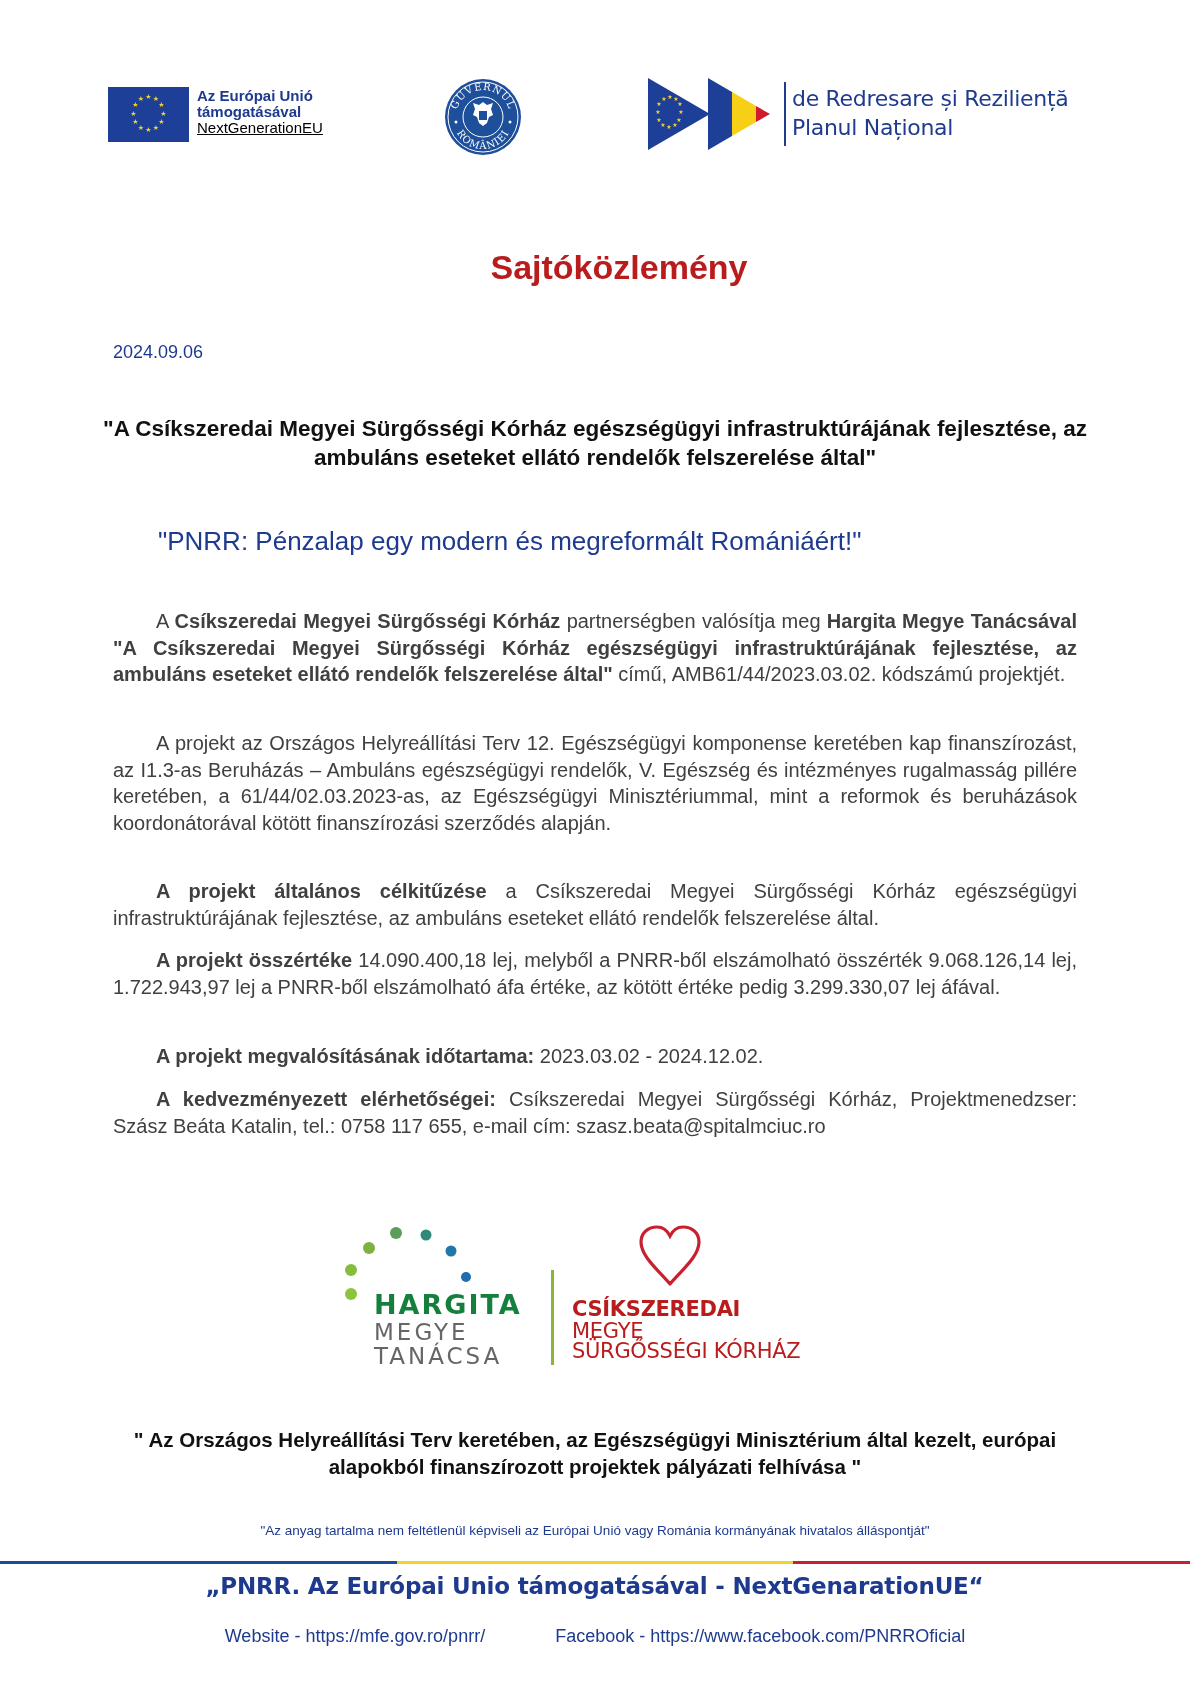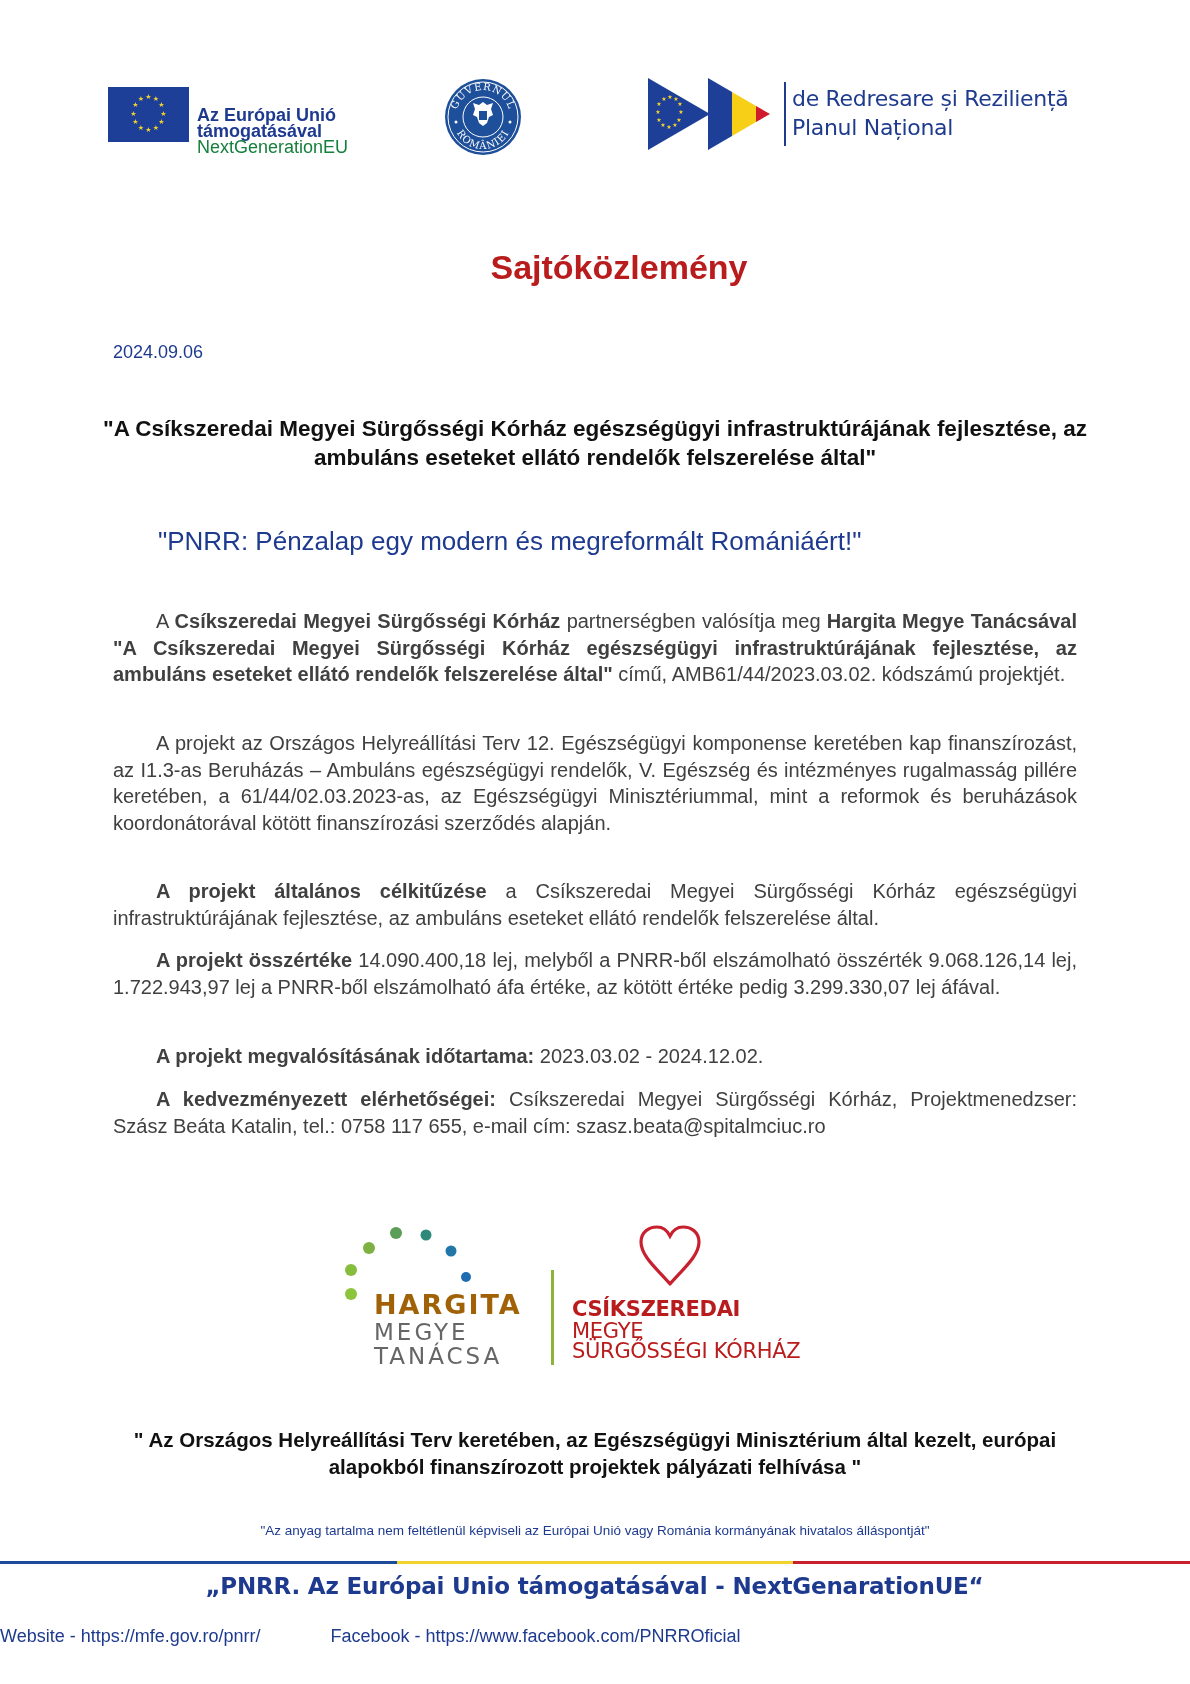--- a/index.html
+++ b/index.html
@@ -2,23 +2,23 @@
 <html><head>
 <meta charset="utf-8">
 <style>
   html, body { margin: 0; padding: 0; background: #ffffff; }
   body { width: 1190px; height: 1684px; position: relative; overflow: hidden;
          font-family: "Liberation Sans", sans-serif; color: #111; }
   .abs { position: absolute; }
 
   
   #eu-logo { left: 108px; top: 87px; width: 81px; height: 55px; background: #1d3f97; }
-  #eu-text { left: 197px; top: 88px; font-size: 18px; line-height: 16px; color: #1e3a8f; margin-top: 19px; }
+  #eu-text { left: 197px; top: 88px; font-size: 15px; line-height: 16px; color: #1e3a8f; }
   #eu-text .b { font-weight: bold; }
-  #eu-text .n { color: #15803d; }
+  #eu-text .n { color: #000000; text-decoration: underline; }
   #gov-seal { left: 444px; top: 78px; width: 78px; height: 78px; }
   #pnrr-logo { left: 648px; top: 78px; width: 130px; height: 72px; }
   #pnrr-divider { left: 784px; top: 82px; width: 2px; height: 64px; background: #1f3b8e; }
   #pnrr-text { left: 792px; top: 84px; font-family: "DejaVu Sans", sans-serif; font-size: 22px; line-height: 29px; color: #1e3b8e; letter-spacing: -0.3px; }
 
   
   #title { left: 0; width: 1190px; top: 248px; text-align: center; font-size: 34px; font-weight: bold; color: #b91c1c; padding-left: 24px; }
   #date { left: 113px; top: 342px; font-size: 18px; color: #1e3a8f; }
 
   #project-title { left: 100px; width: 990px; top: 414px; text-align: center; font-size: 22.5px; font-weight: bold; line-height: 29px; color: #111; }
@@ -30,36 +30,36 @@
   #p1 { top: 608px; }
   #p2 { top: 730px; }
   #p3 { top: 878px; }
   #p4 { top: 947px; }
   #p5 { top: 1043px; }
   #p6 { top: 1086px; }
 
   
   #hargita-logo { left: 340px; top: 1220px; width: 180px; height: 150px; }
   #hargita-text { left: 374px; top: 1290px; font-family: "DejaVu Sans", sans-serif; color: #555; }
-  #hargita-text .l1 { font-size: 27px; font-weight: bold; letter-spacing: 2px; line-height: 30px; color: #a16207; }
+  #hargita-text .l1 { font-size: 27px; font-weight: bold; letter-spacing: 2px; line-height: 30px; color: #15803d; }
   #hargita-text .l2 { font-size: 23px; letter-spacing: 3px; line-height: 24px; color: #666; }
   #logo-divider { left: 551px; top: 1270px; width: 3px; height: 95px; background: #8ab43a; }
   #heart { left: 637px; top: 1224px; width: 66px; height: 64px; }
   #korhaz-text { left: 572px; top: 1297px; font-family: "DejaVu Sans", sans-serif; color: #b91c1c; }
   #korhaz-text .l1 { font-size: 21px; font-weight: bold; line-height: 24px; letter-spacing: -0.3px; }
   #korhaz-text .l2 { font-size: 21px; line-height: 20px; letter-spacing: -0.3px; }
 
   #call-text { left: 100px; width: 990px; top: 1426px; text-align: center; font-size: 20.5px; font-weight: bold; line-height: 27px; color: #111; }
   #disclaimer { left: 0; width: 1190px; top: 1523px; text-align: center; font-size: 13.5px; color: #1e3a8f; }
 
   
   #tricolor { left: 0; top: 1561px; width: 1190px; height: 3px; display: flex; }
   #tricolor div { flex: 1; }
   #footer-slogan { left: 0; width: 1189px; top: 1573px; text-align: center; font-family: "DejaVu Sans", sans-serif; font-size: 23px; font-weight: bold; color: #1e3a8f; letter-spacing: -0.2px; }
-  #footer-links { left: 0; width: 1190px; top: 1626px; font-size: 18px; color: #1e3a8f; }
+  #footer-links { left: 0; width: 1190px; top: 1626px; text-align: center; font-size: 18px; color: #1e3a8f; }
   #footer-links a { color: #1e3a8f; text-decoration: none; }
   #footer-links .gap { display: inline-block; width: 70px; }
 </style>
 </head>
 <body>
 
 <div class="abs" id="eu-logo">
   <svg width="81" height="55" viewBox="0 0 81 55">
     <rect width="81" height="55" fill="#1d3f97"></rect>
     <g fill="#f4d22e" font-size="7" text-anchor="middle" font-family="DejaVu Sans, sans-serif">

